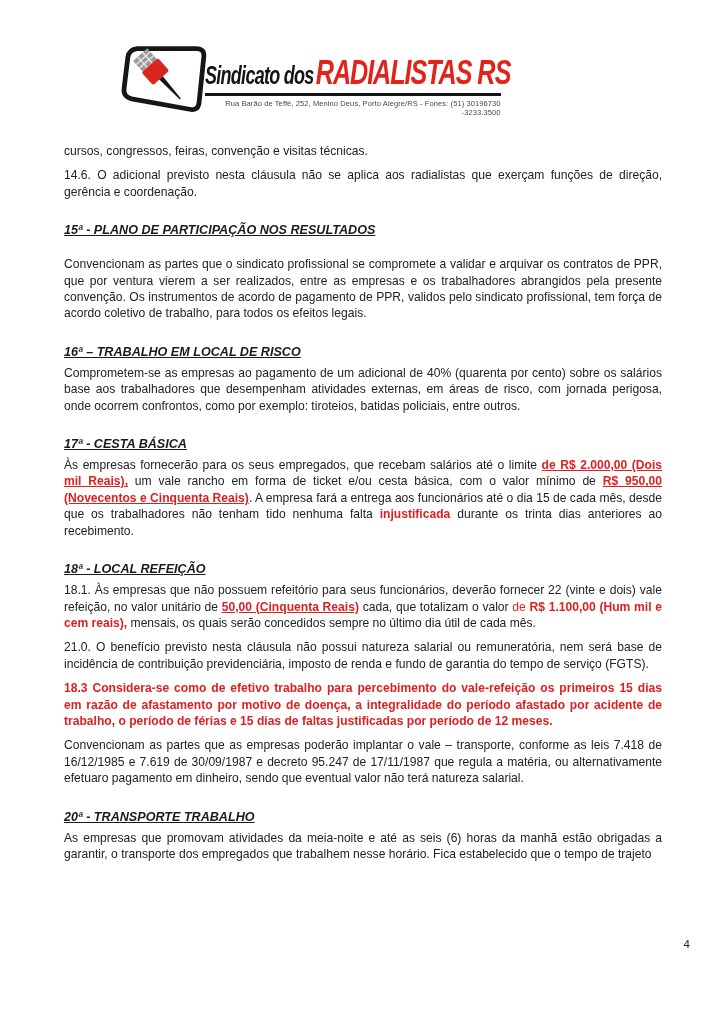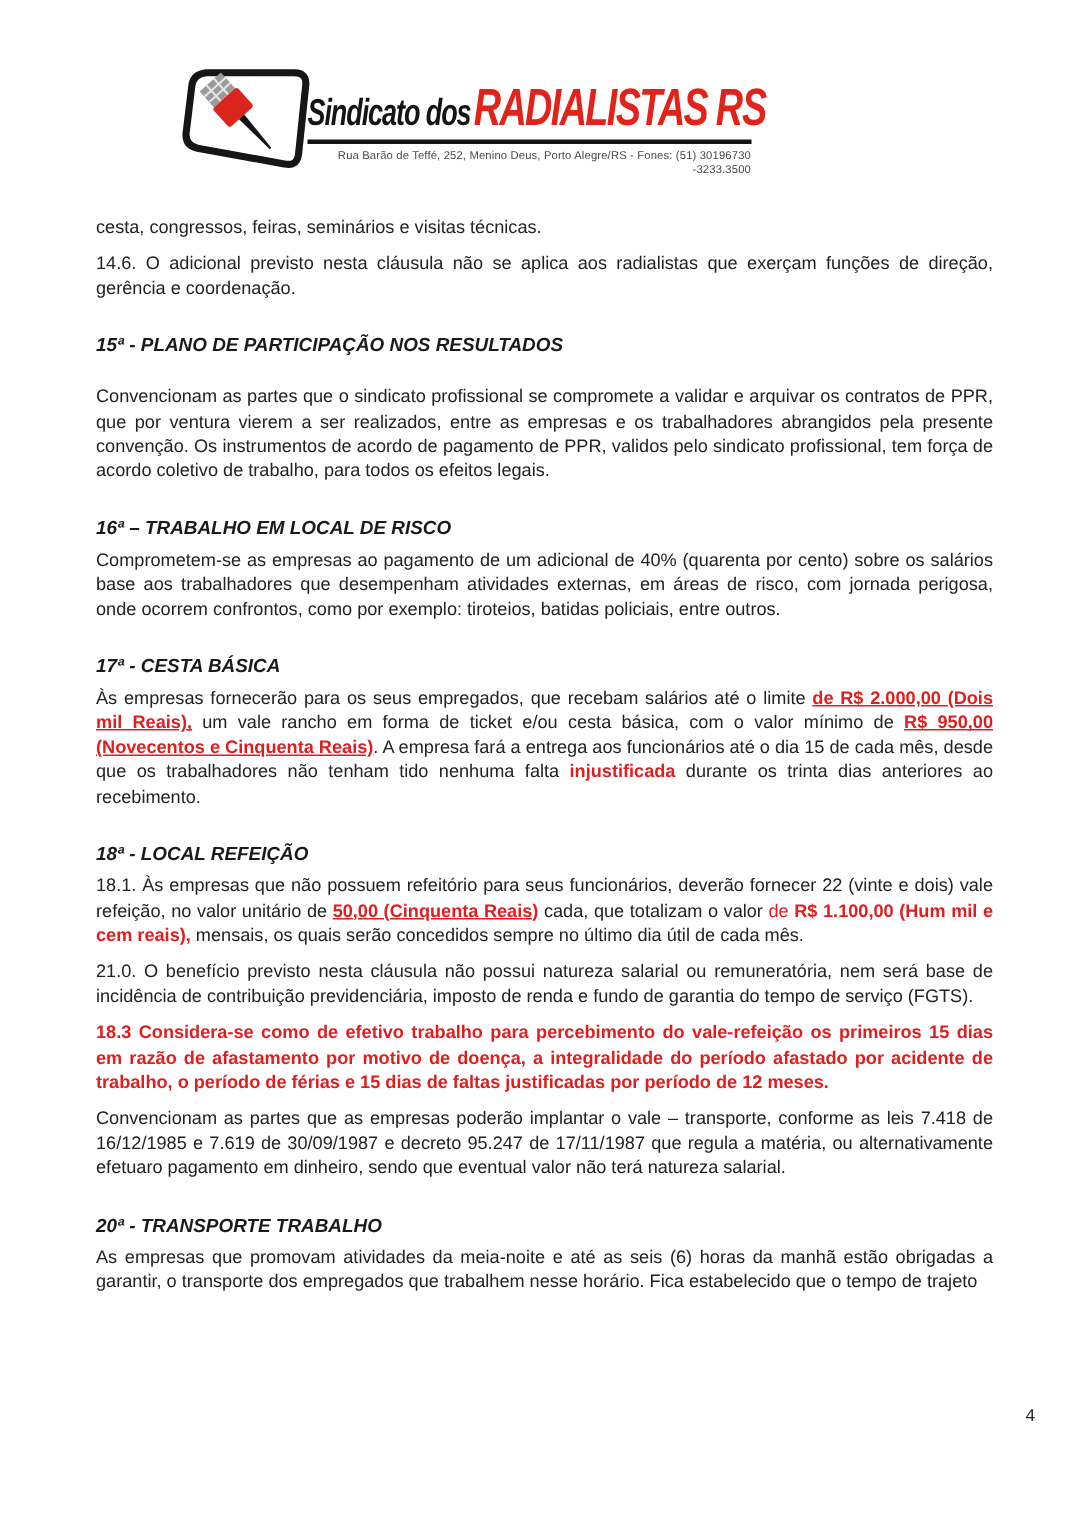--- a/index.html
+++ b/index.html
@@ -34,21 +34,21 @@
   .logo-address {
     width:296px; text-align:right; font-size:7.5px; color:#4a4a4a; margin-top:3px;
     letter-spacing:0.1px;
   }
 
   
   .doc-body { margin-top:26px; font-size:12.1px; line-height:16.4px; }
   .doc-body p { text-align:justify; margin:0 0 8px 0; }
   .clause-heading {
     font-size:12.6px; font-weight:700; font-style:italic; color:#1a1a1a;
-    margin:22px 0 5px 0; line-height:16px;
+    text-decoration:underline; margin:22px 0 5px 0; line-height:16px;
   }
   .clause-heading.gap-after { margin-bottom:18px; }
 
   
   .run-n   { color:inherit; }
   .run-r   { color:var(--text-red,#df1f1f); }
   .run-rb  { color:var(--text-red,#df1f1f); font-weight:700; }
   .run-rbu { color:var(--text-red,#df1f1f); font-weight:700; text-decoration:underline; }
 
   .page-number {
@@ -80,21 +80,21 @@
           <span class="logo-radialistas">RADIALISTAS</span>
           <span class="logo-rs">RS</span>
         </div>
         <div class="logo-rule"></div>
         <div class="logo-address">Rua Barão de Teffé, 252, Menino Deus, Porto Alegre/RS - Fones: (51) 30196730 -3233.3500</div>
       </div>
     </div>
   </header>
 
   <main class="doc-body">
-    <p><span class="run-n">cesta, congressos, feiras, seminários e visitas técnicas.</span></p>
+    <p><span class="run-n">cursos, congressos, feiras, convenção e visitas técnicas.</span></p>
     <p><span class="run-n">14.6. O adicional previsto nesta cláusula não se aplica aos radialistas que exerçam funções de direção, gerência e coordenação.</span></p>
 
     <h2 class="clause-heading gap-after">15ª - PLANO DE PARTICIPAÇÃO NOS RESULTADOS</h2>
     <p><span class="run-n">Convencionam as partes que o sindicato profissional se compromete a validar e arquivar os contratos de PPR, que por ventura vierem a ser realizados, entre as empresas e os trabalhadores abrangidos pela presente convenção. Os instrumentos de acordo de pagamento de PPR, validos pelo sindicato profissional, tem força de acordo coletivo de trabalho, para todos os efeitos legais.</span></p>
 
     <h2 class="clause-heading">16ª – TRABALHO EM LOCAL DE RISCO</h2>
     <p><span class="run-n">Comprometem-se as empresas ao pagamento de um adicional de 40% (quarenta por cento) sobre os salários base aos trabalhadores que desempenham atividades externas, em áreas de risco, com jornada perigosa, onde ocorrem confrontos, como por exemplo: tiroteios, batidas policiais, entre outros.</span></p>
 
     <h2 class="clause-heading">17ª - CESTA BÁSICA</h2>
     <p><span class="run-n">Às empresas fornecerão para os seus empregados, que recebam salários até o limite </span><span class="run-rbu">de R$ 2.000,00 (Dois mil Reais),</span><span class="run-n"> um vale rancho em forma de ticket e/ou cesta básica, com o valor mínimo de </span><span class="run-rbu">R$ 950,00 (Novecentos e Cinquenta Reais)</span><span class="run-n">. A empresa fará a entrega aos funcionários até o dia 15 de cada mês, desde que os trabalhadores não tenham tido nenhuma falta </span><span class="run-rb">injustificada</span><span class="run-n"> durante os trinta dias anteriores ao recebimento.</span></p>

